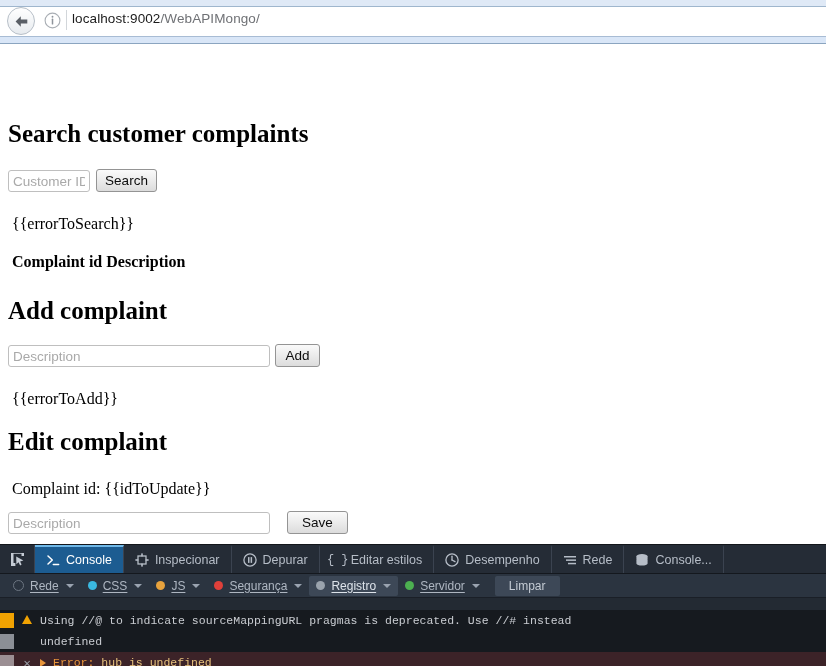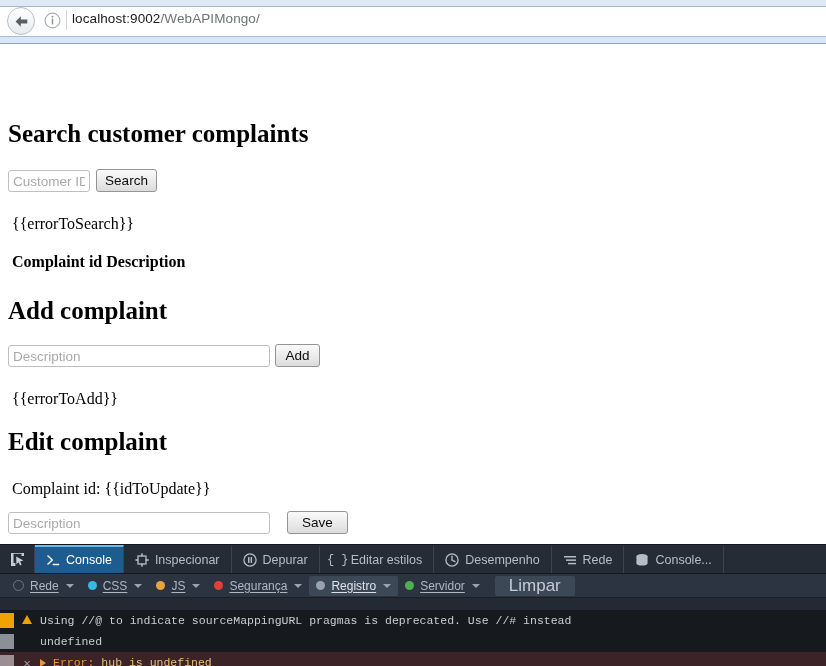--- a/index.html
+++ b/index.html
@@ -229,21 +229,21 @@
   .caret {
     width: 0; height: 0;
     border-left: 4px solid transparent;
     border-right: 4px solid transparent;
     border-top: 4px solid #9aa3b0;
     display: inline-block;
     margin-left: 1px;
   }
   #clear-button {
     color: #c4cbd4;
-    font-size: 17px;
+    font-size: 12px;
     padding: 0 14px;
     height: 20px;
     line-height: 20px;
     background: #3d4857;
     border-radius: 2px;
     cursor: pointer;
     margin-left: 8px;
   }
 
   #console-output {

